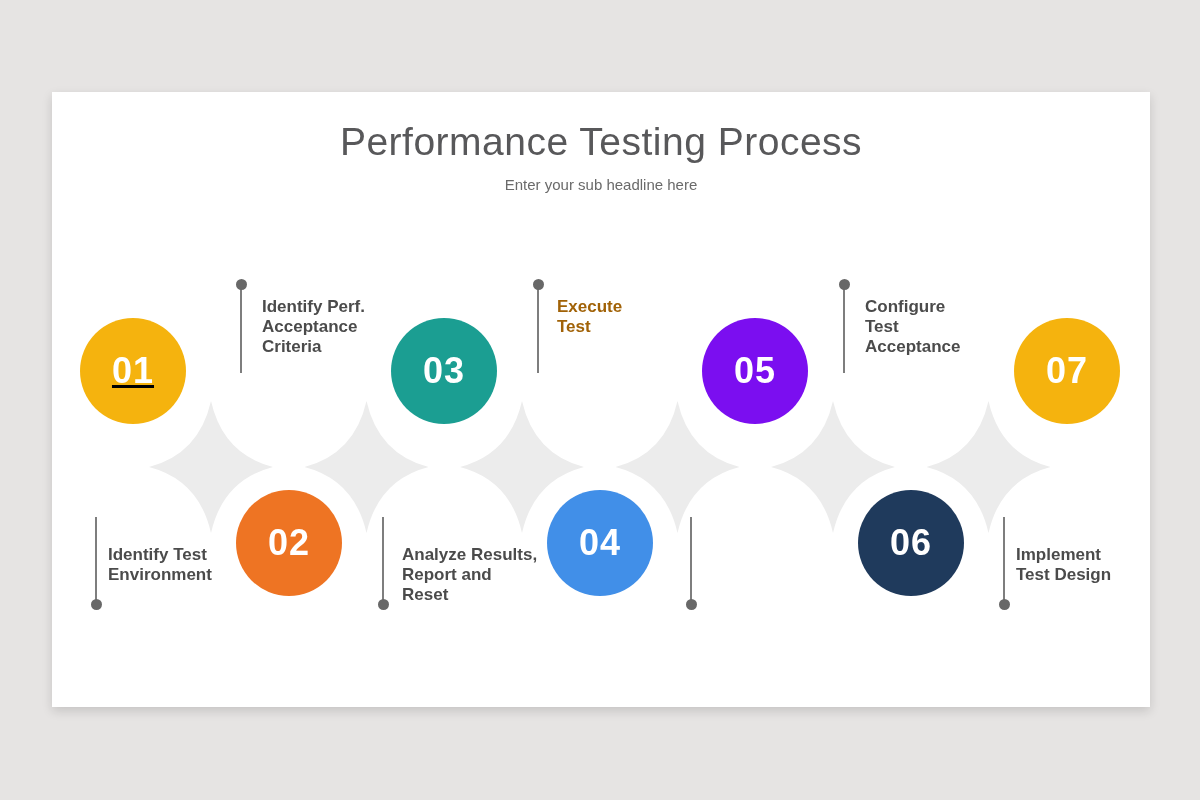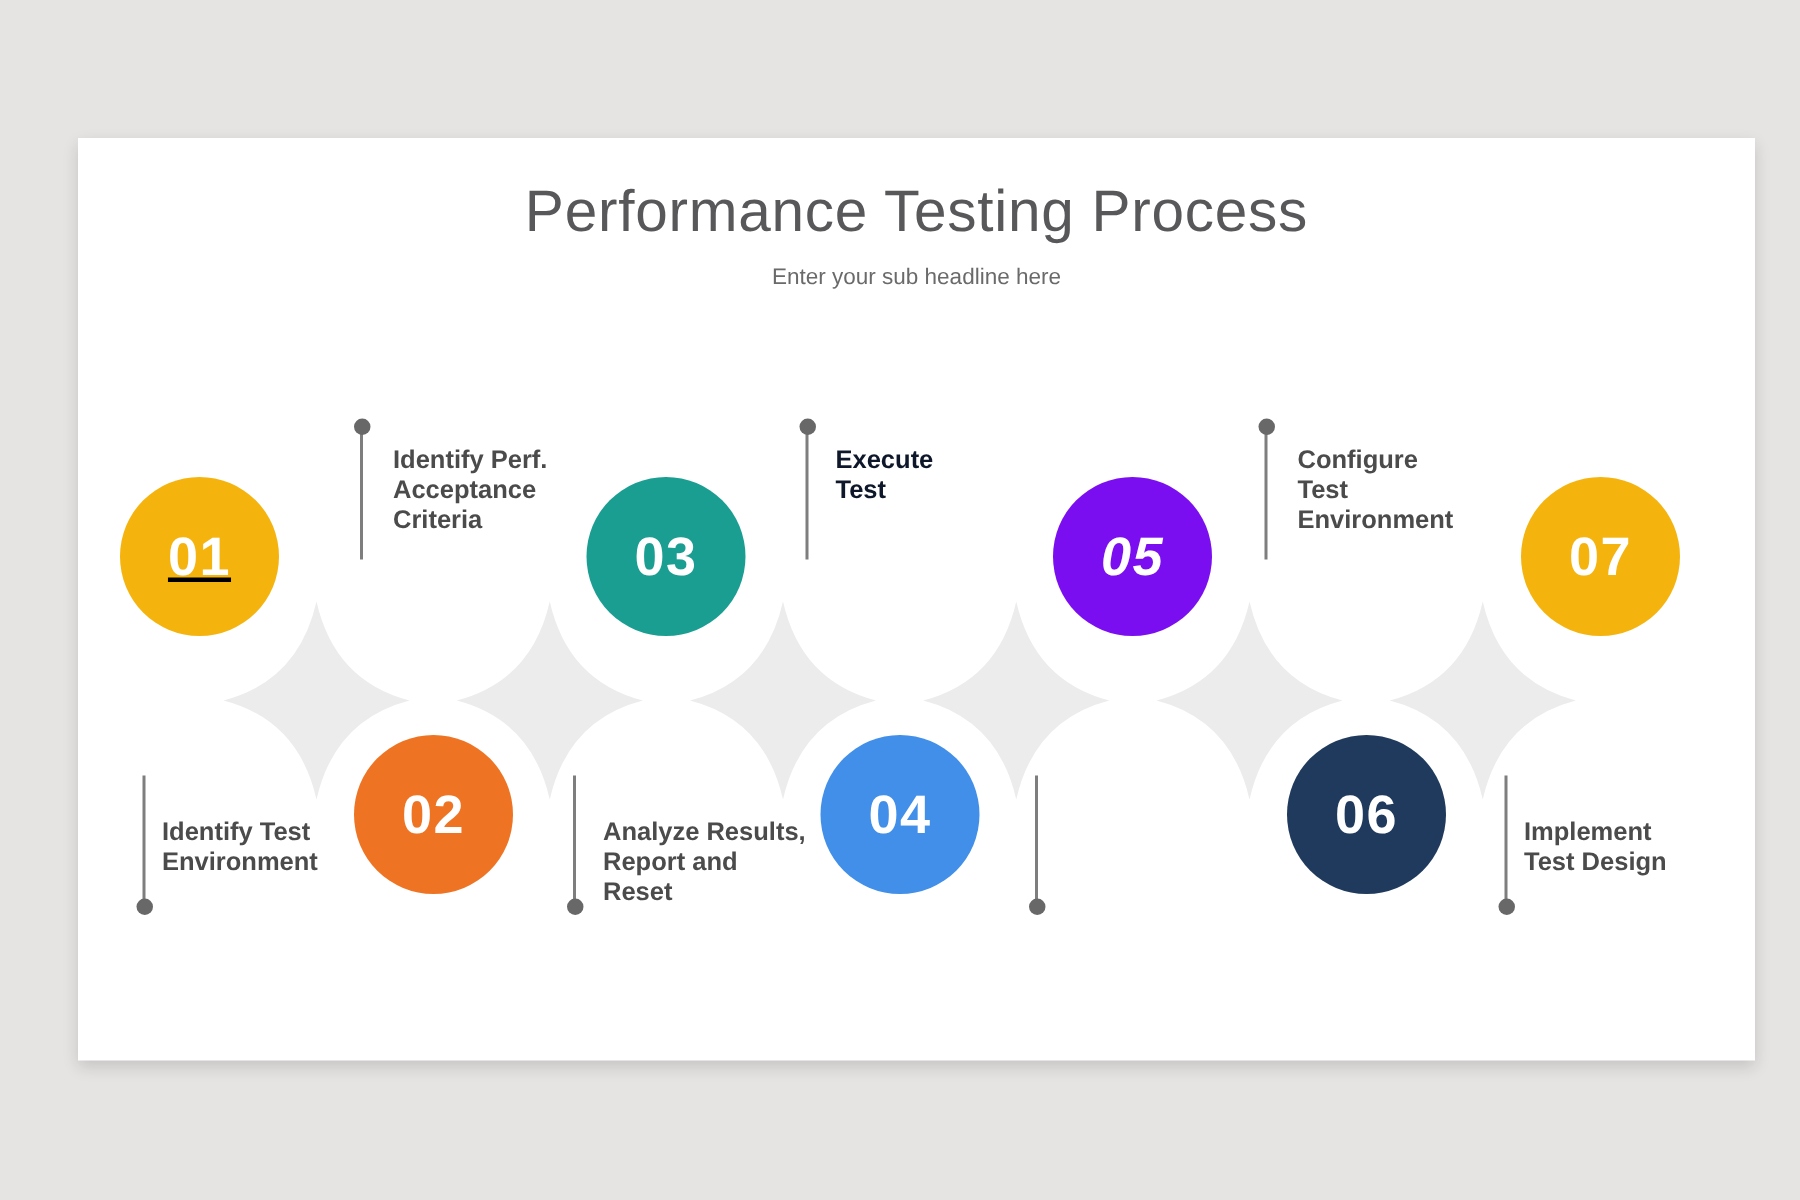--- a/index.html
+++ b/index.html
@@ -7,21 +7,20 @@
     position:relative;
     width:1200px;height:800px;
     overflow:hidden;
     font-family:"Liberation Sans",sans-serif;
   }
   .slide{
     position:absolute;
     left:52px;top:92px;
     width:1098px;height:615px;
     box-shadow:0 4px 10px rgba(0,0,0,0.14);
-    padding-left:20px;
   }
   .slide-title{
     position:absolute;
     left:0;top:28px;width:100%;
     text-align:center;
     font-size:39px;
     font-weight:400;
     letter-spacing:0.5px;
   }
   .slide-subtitle{
@@ -95,21 +94,21 @@
   </div>
 
   <div class="step-circle" style="left: 392px; top: 279px; background: rgb(27, 158, 146);">
     <span class="step-number">03</span>
   </div>
 
   <div class="step-circle" style="left: 548px; top: 451px; background: rgb(65, 143, 232);">
     <span class="step-number">04</span>
   </div>
 
-  <div class="step-circle" style="left: 703px; top: 279px; background: rgb(123, 14, 240); font-style: italic;">
+  <div class="step-circle" style="left: 703px; top: 279px; background: rgb(123, 14, 240);">
     <span class="step-number">05</span>
   </div>
 
   <div class="step-circle" style="left: 859px; top: 451px; background: rgb(31, 58, 92);">
     <span class="step-number">06</span>
   </div>
 
   <div class="step-circle" style="left: 1015px; top: 279px; background: rgb(245, 179, 14);">
     <span class="step-number">07</span>
   </div>
@@ -134,35 +133,35 @@
     <div class="callout-line" style="top: 6px; background: rgb(126, 126, 126);"></div>
     <div class="callout-dot" style="top: 88px; background: rgb(104, 104, 104);"></div>
     <div class="callout-text" style="left: 24px; top: 34px; color: rgb(75, 75, 75);">Analyze Results,
 Report and
 Reset</div>
   </div>
 
   <div class="callout" style="left: 481px; top: 187px;">
     <div class="callout-line" style="top: 6px; background: rgb(126, 126, 126);"></div>
     <div class="callout-dot" style="top: 0px; background: rgb(104, 104, 104);"></div>
-    <div class="callout-text" style="left: 24px; top: 18px; color: #0f172a;">Execute
+    <div class="callout-text" style="left: 24px; top: 18px; color: #a16207;">Execute
 Test</div>
   </div>
 
   <div class="callout" style="left: 634px; top: 419px;">
     <div class="callout-line" style="top: 6px; background: rgb(126, 126, 126);"></div>
     <div class="callout-dot" style="top: 88px; background: rgb(104, 104, 104);"></div>
   </div>
 
   <div class="callout" style="left: 787px; top: 187px;">
     <div class="callout-line" style="top: 6px; background: rgb(126, 126, 126);"></div>
     <div class="callout-dot" style="top: 0px; background: rgb(104, 104, 104);"></div>
     <div class="callout-text" style="left: 26px; top: 18px; color: rgb(75, 75, 75);">Configure
 Test
-Environment</div>
+Acceptance</div>
   </div>
 
   <div class="callout" style="left: 947px; top: 419px;">
     <div class="callout-line" style="top: 6px; background: rgb(126, 126, 126);"></div>
     <div class="callout-dot" style="top: 88px; background: rgb(104, 104, 104);"></div>
     <div class="callout-text" style="left: 17px; top: 34px; color: rgb(75, 75, 75);">Implement
 Test Design</div>
   </div>
 </div>
   </div>

